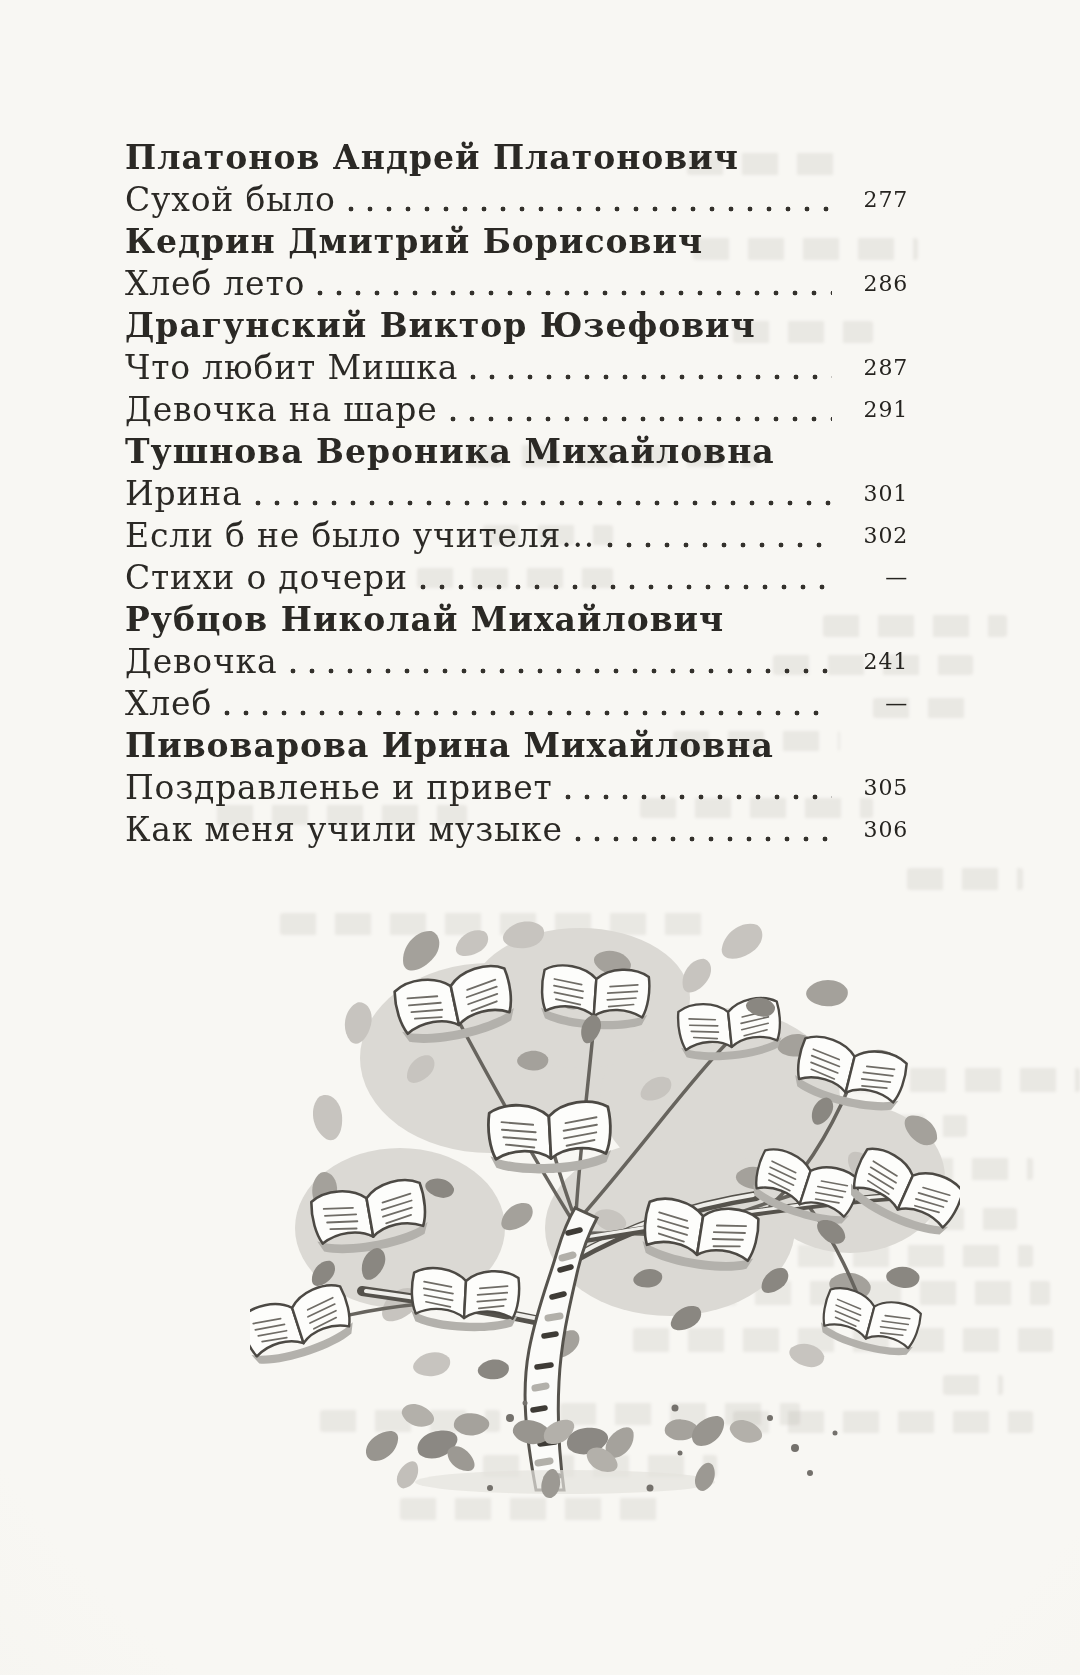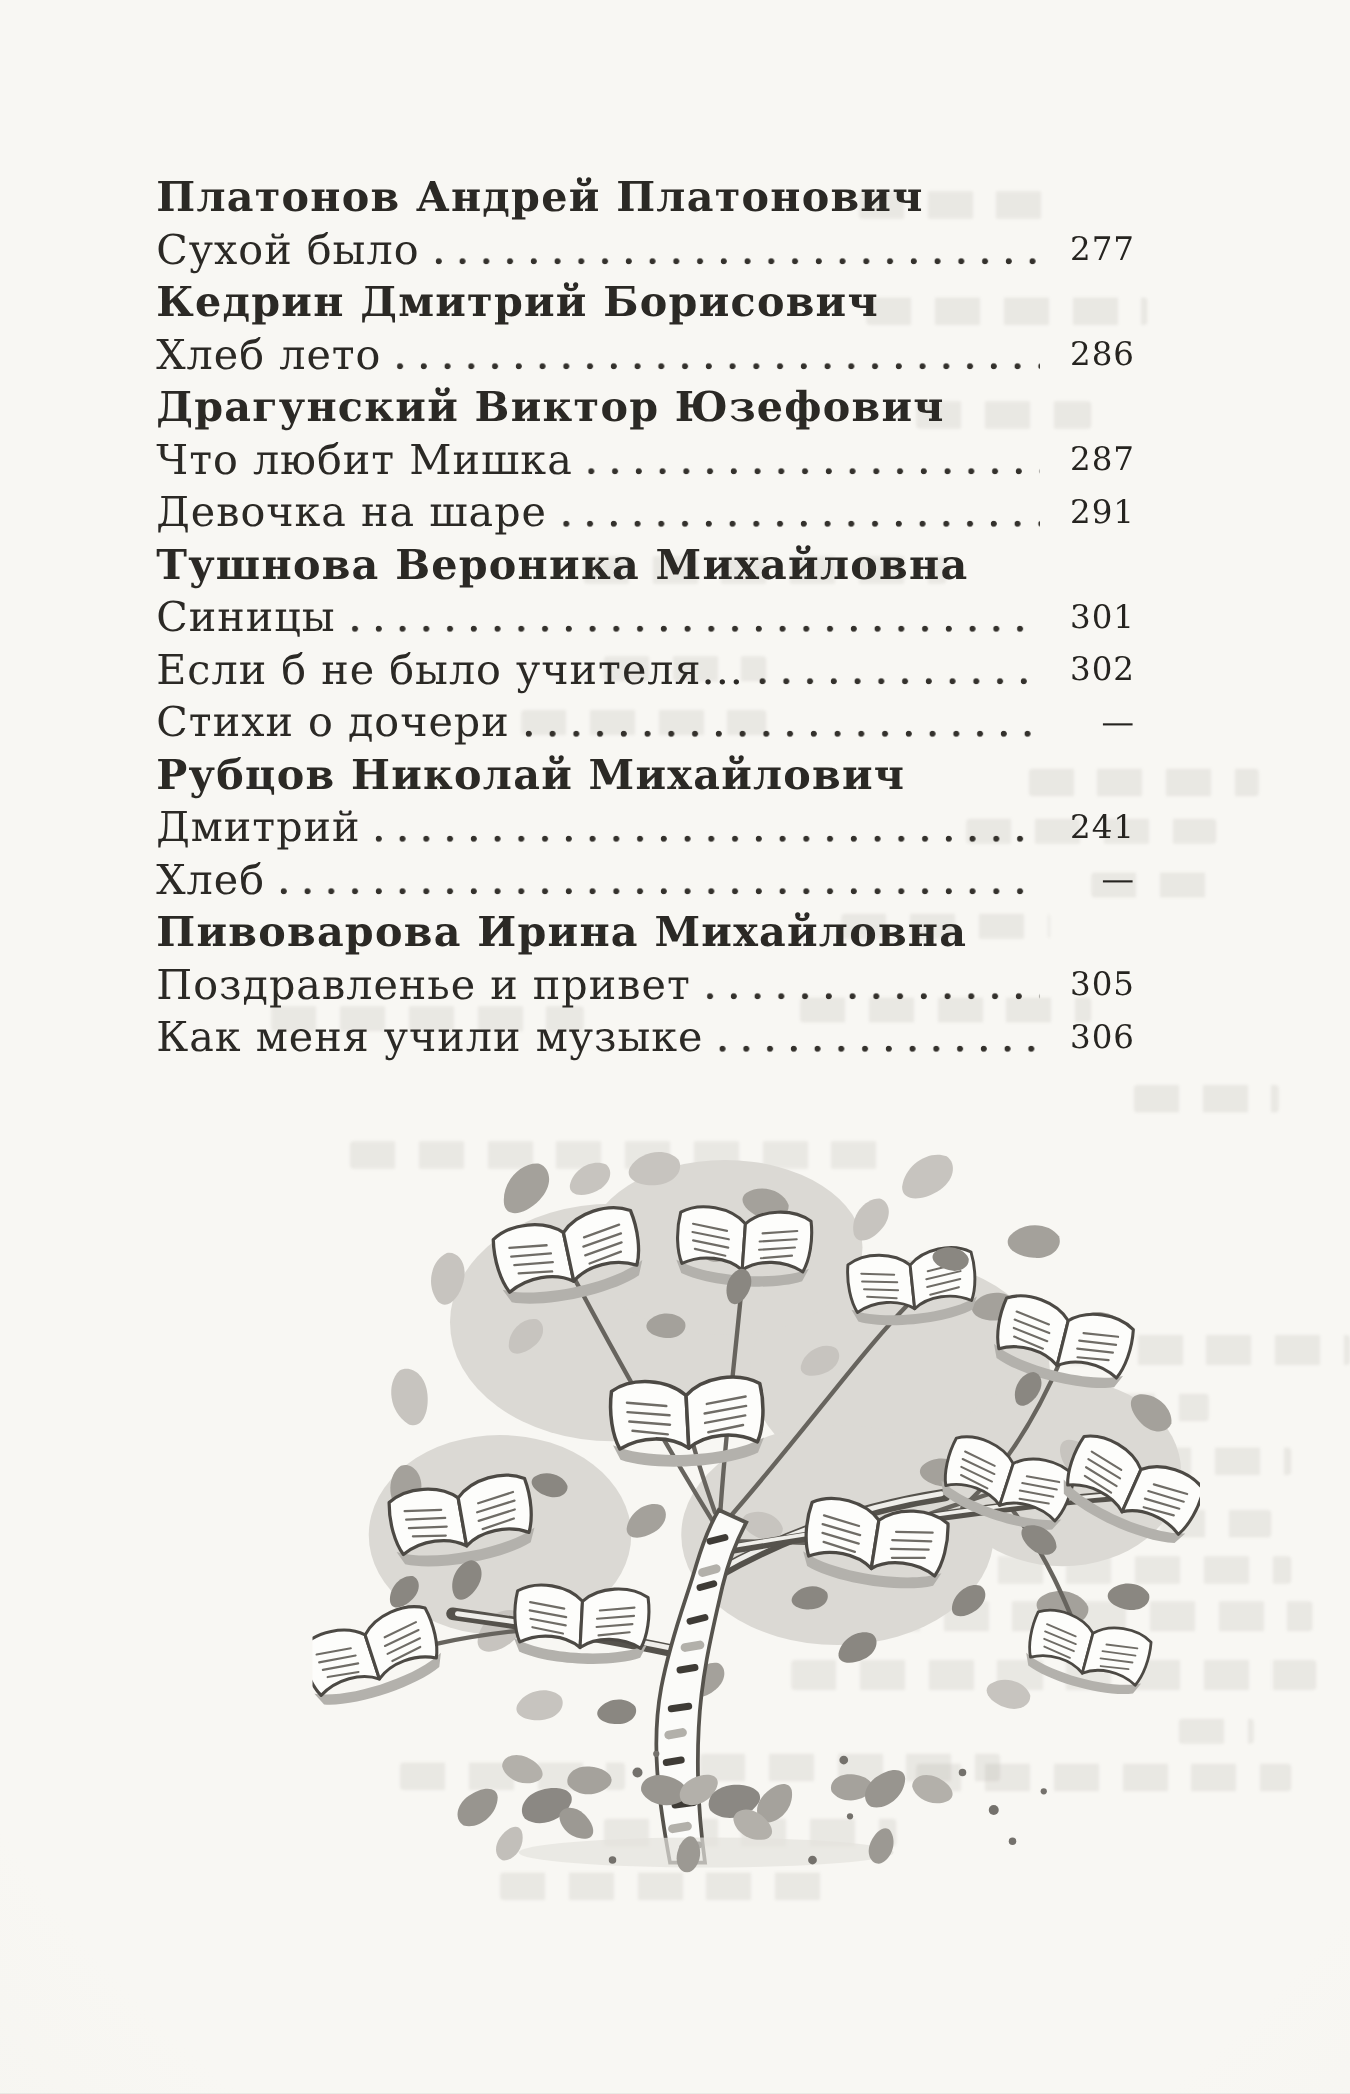--- a/index.html
+++ b/index.html
@@ -24,21 +24,21 @@
   .toc-line .t{flex:0 0 auto;}
   .toc-line.author .t{font-weight:700;letter-spacing:1px;}
   .leader{
     flex:1 1 auto;align-self:flex-end;
     height:6px;margin:0 8px 9px 12px;min-width:30px;
     background-image:radial-gradient(circle at 3px 3px, #34312c 2.1px, rgba(0,0,0,0) 2.7px);
     background-size:19px 6px;background-repeat:repeat-x;background-position:left center;
   }
   .pnum{
     flex:0 0 auto;min-width:68px;text-align:right;
-    font-size:26px;color:#262420;
+    font-size:22px;color:#262420;
   }
   
   .ghost{
     position:absolute;z-index:1;border-radius:3px;
     opacity:.34;filter:blur(1.4px);
     background:repeating-linear-gradient(90deg,
       rgba(141,137,127,.40) 0px, rgba(141,137,127,.40) 36px,
       rgba(141,137,127,0) 36px, rgba(141,137,127,0) 55px);
   }
   .toc{z-index:3;}
@@ -76,39 +76,39 @@
       </div>
       <div class="toc-line work">
         <span class="t">Девочка на шаре</span>
         <div class="leader"></div>
         <span class="pnum">291</span>
       </div>
       <div class="toc-line author">
         <span class="t">Тушнова Вероника Михайловна</span>
       </div>
       <div class="toc-line work">
-        <span class="t">Синицы</span>
+        <span class="t">Ирина</span>
         <div class="leader"></div>
         <span class="pnum">301</span>
       </div>
       <div class="toc-line work">
         <span class="t">Если б не было учителя...</span>
         <div class="leader"></div>
         <span class="pnum">302</span>
       </div>
       <div class="toc-line work">
         <span class="t">Стихи о дочери</span>
         <div class="leader"></div>
         <span class="pnum">—</span>
       </div>
       <div class="toc-line author">
         <span class="t">Рубцов Николай Михайлович</span>
       </div>
       <div class="toc-line work">
-        <span class="t">Дмитрий</span>
+        <span class="t">Девочка</span>
         <div class="leader"></div>
         <span class="pnum">241</span>
       </div>
       <div class="toc-line work">
         <span class="t">Хлеб</span>
         <div class="leader"></div>
         <span class="pnum">—</span>
       </div>
       <div class="toc-line author">
         <span class="t">Пивоварова Ирина Михайловна</span>

